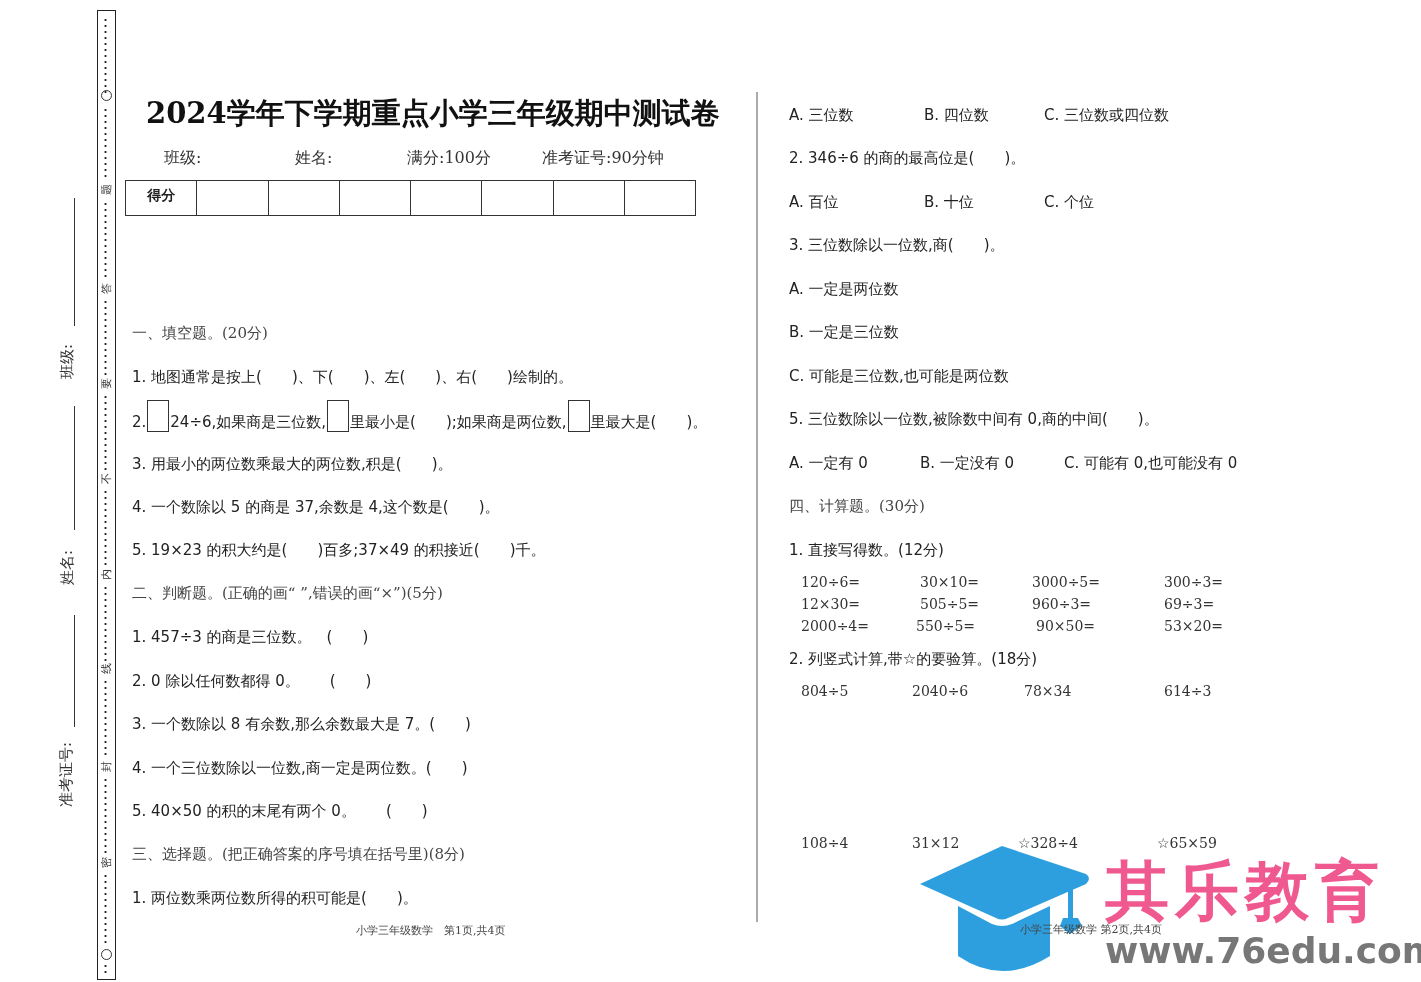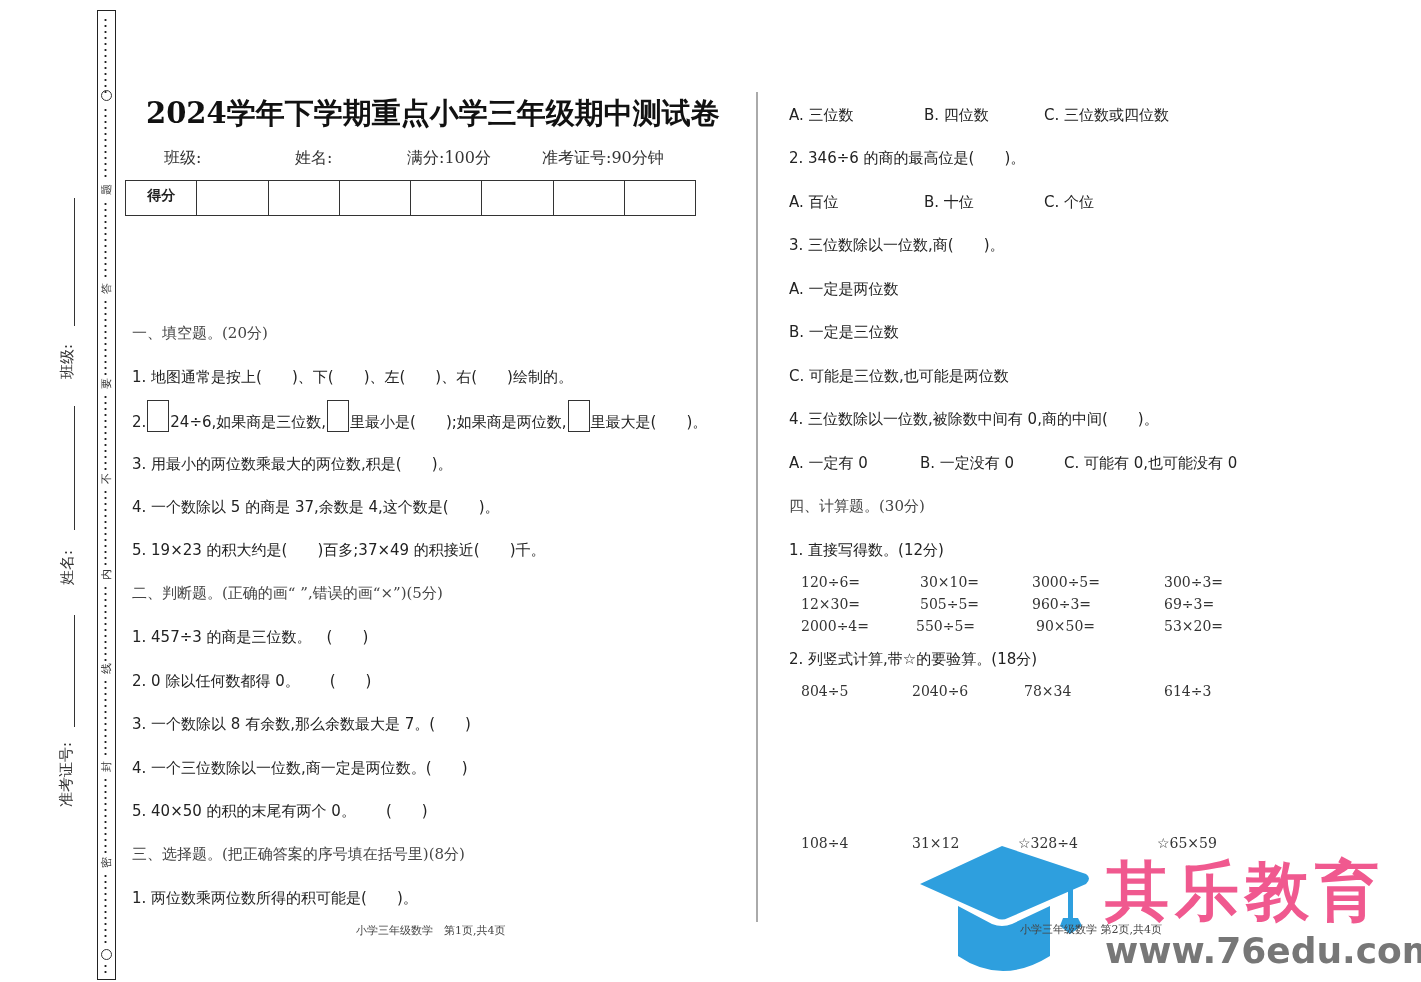--- a/index.html
+++ b/index.html
@@ -131,21 +131,21 @@
 <div class="q" style="left:789px;top:149px;">2. 346÷6 的商的最高位是(　　)。</div>
 <div class="q" style="left:789px;top:193px;">A.  百位</div>
 <div class="q" style="left:924px;top:193px;">B.  十位</div>
 <div class="q" style="left:1044px;top:193px;">C.  个位</div>
 
 <div class="q" style="left:789px;top:236px;">3. 三位数除以一位数,商(　　)。</div>
 <div class="q" style="left:789px;top:280px;">A.  一定是两位数</div>
 <div class="q" style="left:789px;top:323px;">B.  一定是三位数</div>
 <div class="q" style="left:789px;top:367px;">C.  可能是三位数,也可能是两位数</div>
 
-<div class="q" style="left:789px;top:410px;">4. 三位数除以一位数,被除数中间有 0,商的中间(　　)。</div>
+<div class="q" style="left:789px;top:410px;">5. 三位数除以一位数,被除数中间有 0,商的中间(　　)。</div>
 <div class="q" style="left:789px;top:454px;">A.  一定有 0</div>
 <div class="q" style="left:920px;top:454px;">B.  一定没有 0</div>
 <div class="q" style="left:1064px;top:454px;">C.  可能有 0,也可能没有 0</div>
 
 <div class="sec" style="left:789px;top:497px;">四、计算题。(30分)</div>
 <div class="q" style="left:789px;top:541px;">1. 直接写得数。(12分)</div>
 
 <div class="calc" style="left:789px;top:574px;">120÷6=</div>
 <div class="calc" style="left:908px;top:574px;">30×10=</div>
 <div class="calc" style="left:1020px;top:574px;">3000÷5=</div>

